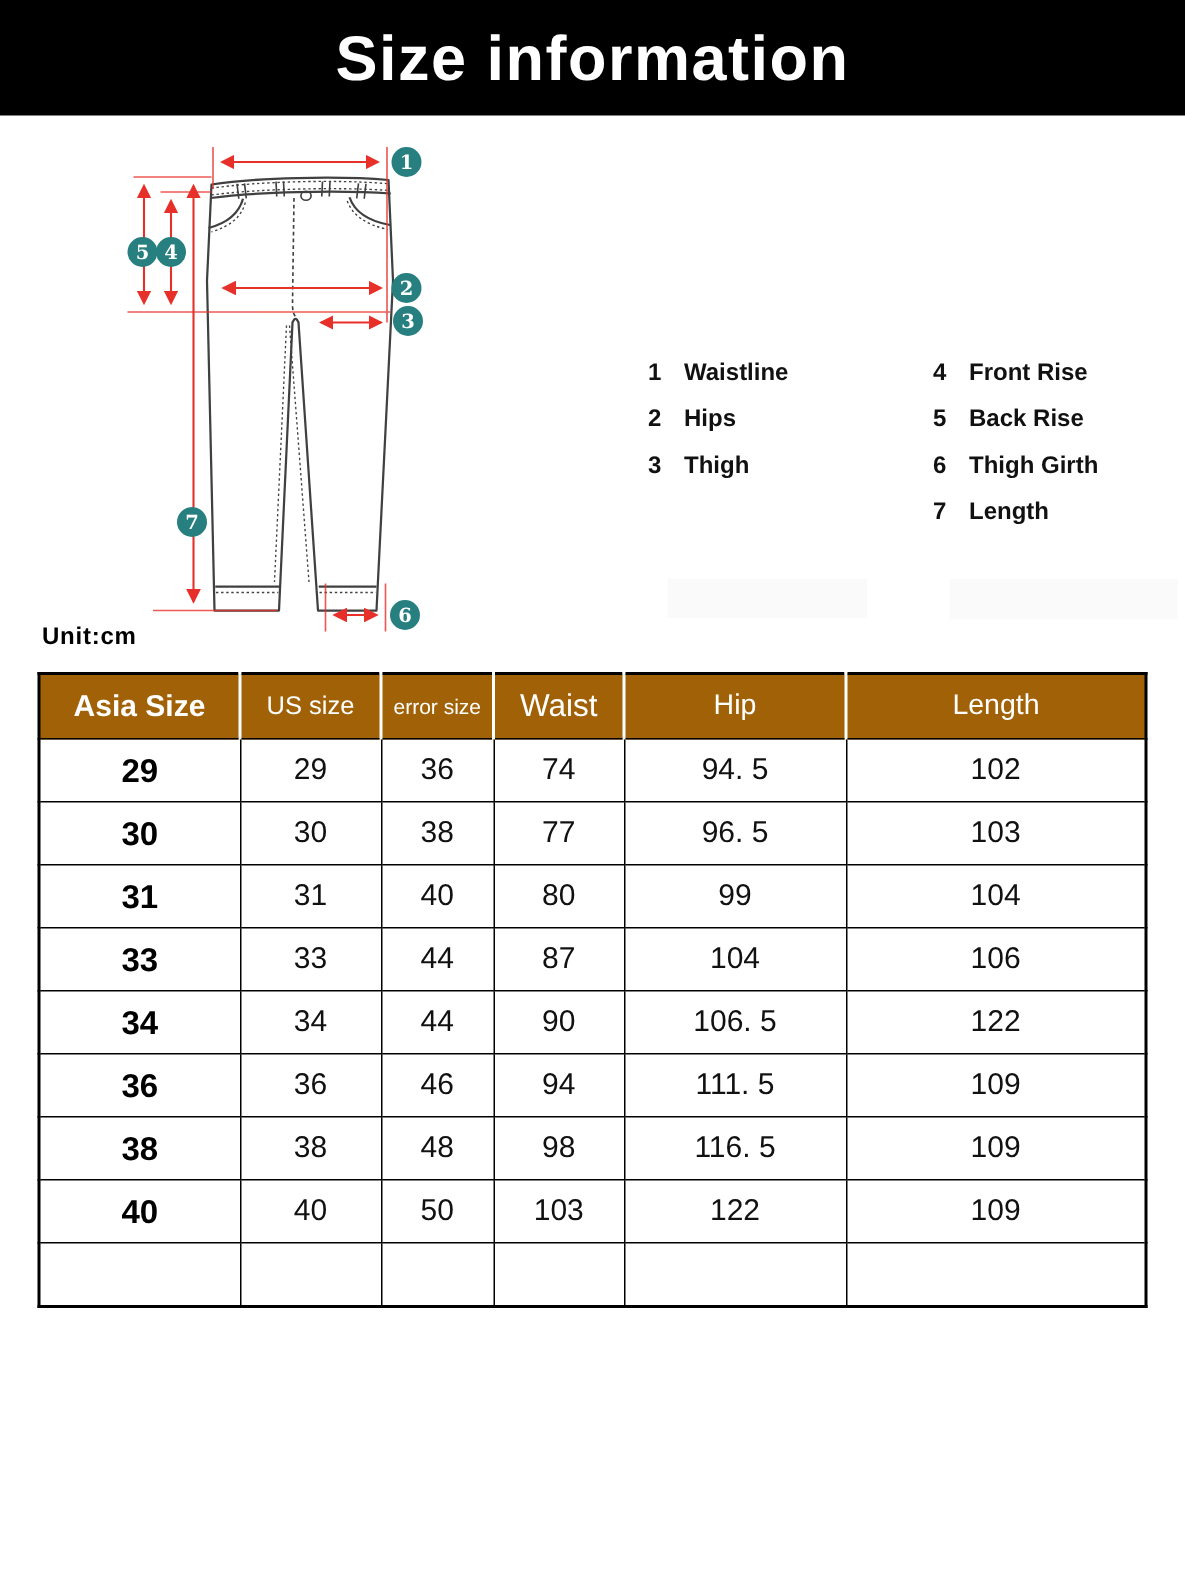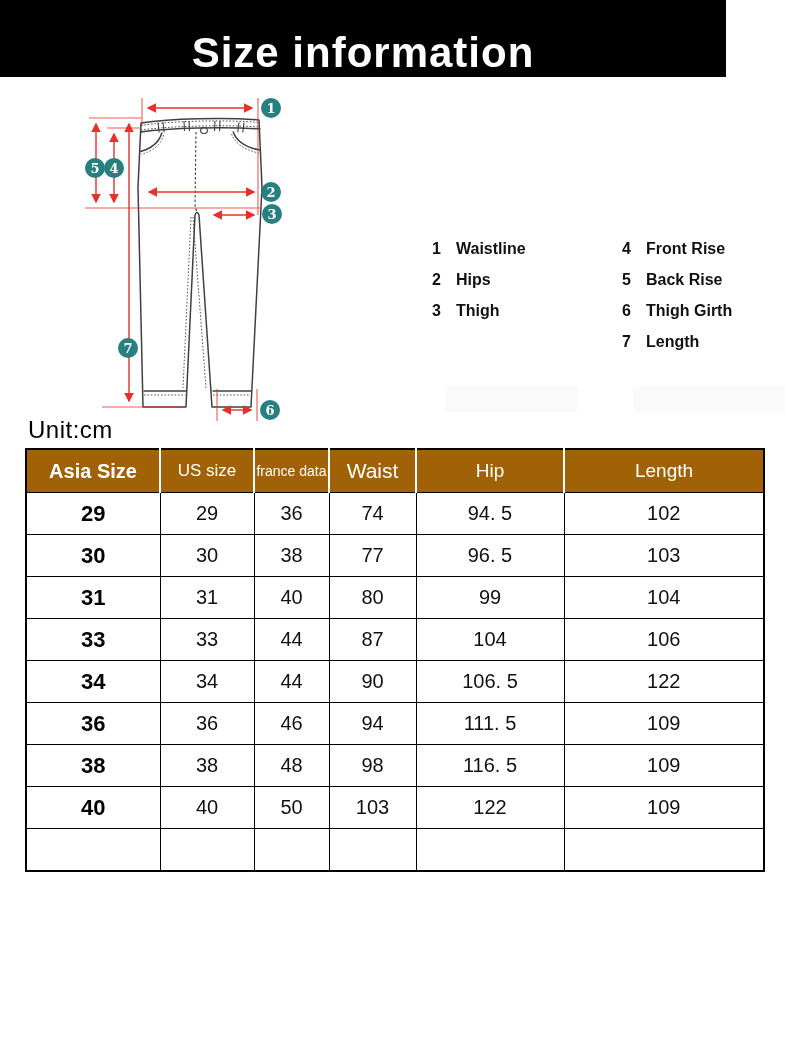--- a/index.html
+++ b/index.html
@@ -1,42 +1,42 @@
 <!DOCTYPE html>
 <html><head>
 <meta charset="utf-8">
 <style>
   html,body{margin:0;padding:0;background:#fff;}
   #page{position:relative;width:790px;height:1055px;background:#fff;overflow:hidden;
         font-family:"Liberation Sans",sans-serif;color:#000;}
 
   
-  .title-bar{position:absolute;left:0;top:0;width:726px;height:77px;background:#000;
-             display:flex;align-items:flex-end;justify-content:center;}
+  .title-bar{position:absolute;left:0;top:0;width:790px;height:77px;background:#000;
+             display:flex;align-items:center;justify-content:center;}
   .title-bar h1{margin:0;color:#fff;font-size:42px;font-weight:bold;letter-spacing:1px;
                 font-family:"Liberation Sans",sans-serif;}
 
   
   .diagram{position:absolute;left:55px;top:85px;width:250px;height:340px;}
 
   
   .wm{position:absolute;background:#fafafa;}
   .wm.one{left:445px;top:386px;width:133px;height:26px;}
   .wm.two{left:633px;top:386px;width:152px;height:27px;}
 
   
   .legend{position:absolute;top:240px;display:flex;flex-direction:column;gap:13px;}
   .legend.col1{left:432px;}
   .legend.col2{left:622px;}
   .legend-item{display:flex;align-items:baseline;font-size:16px;font-weight:700;color:#111;}
   .legend-num{width:24px;flex:0 0 24px;}
   .legend-label{white-space:nowrap;}
 
   
-  .unit{position:absolute;left:28px;top:416px;font-size:24px;font-weight:400;color:#000;
+  .unit{position:absolute;left:28px;top:416px;font-size:16px;font-weight:700;color:#000;
         letter-spacing:0.5px;}
 
   
   .size-table{position:absolute;left:25px;top:448px;width:738px;border-collapse:collapse;
               table-layout:fixed;border:2px solid #000;}
   .size-table th{background:#a16207;color:#fff;height:40px;font-weight:400;font-size:19px;
                  border-left:2px solid #fff;}
   .size-table th:first-child{border-left:none;font-weight:700;font-size:20px;}
   .size-table th:nth-child(2){font-size:17px;}
   .size-table th:nth-child(3){font-size:14px;}
@@ -187,21 +187,21 @@
         <col class="c2">
         <col class="c3">
         <col class="c4">
         <col class="c5">
         <col class="c6">
     </colgroup>
     <thead>
       <tr>
           <th>Asia Size</th>
           <th>US size</th>
-          <th>france data</th>
+          <th>error size</th>
           <th>Waist</th>
           <th>Hip</th>
           <th>Length</th>
         </tr>
     </thead>
     <tbody>
         <tr>
           <td>29</td>
           <td>29</td>
           <td>36</td>

